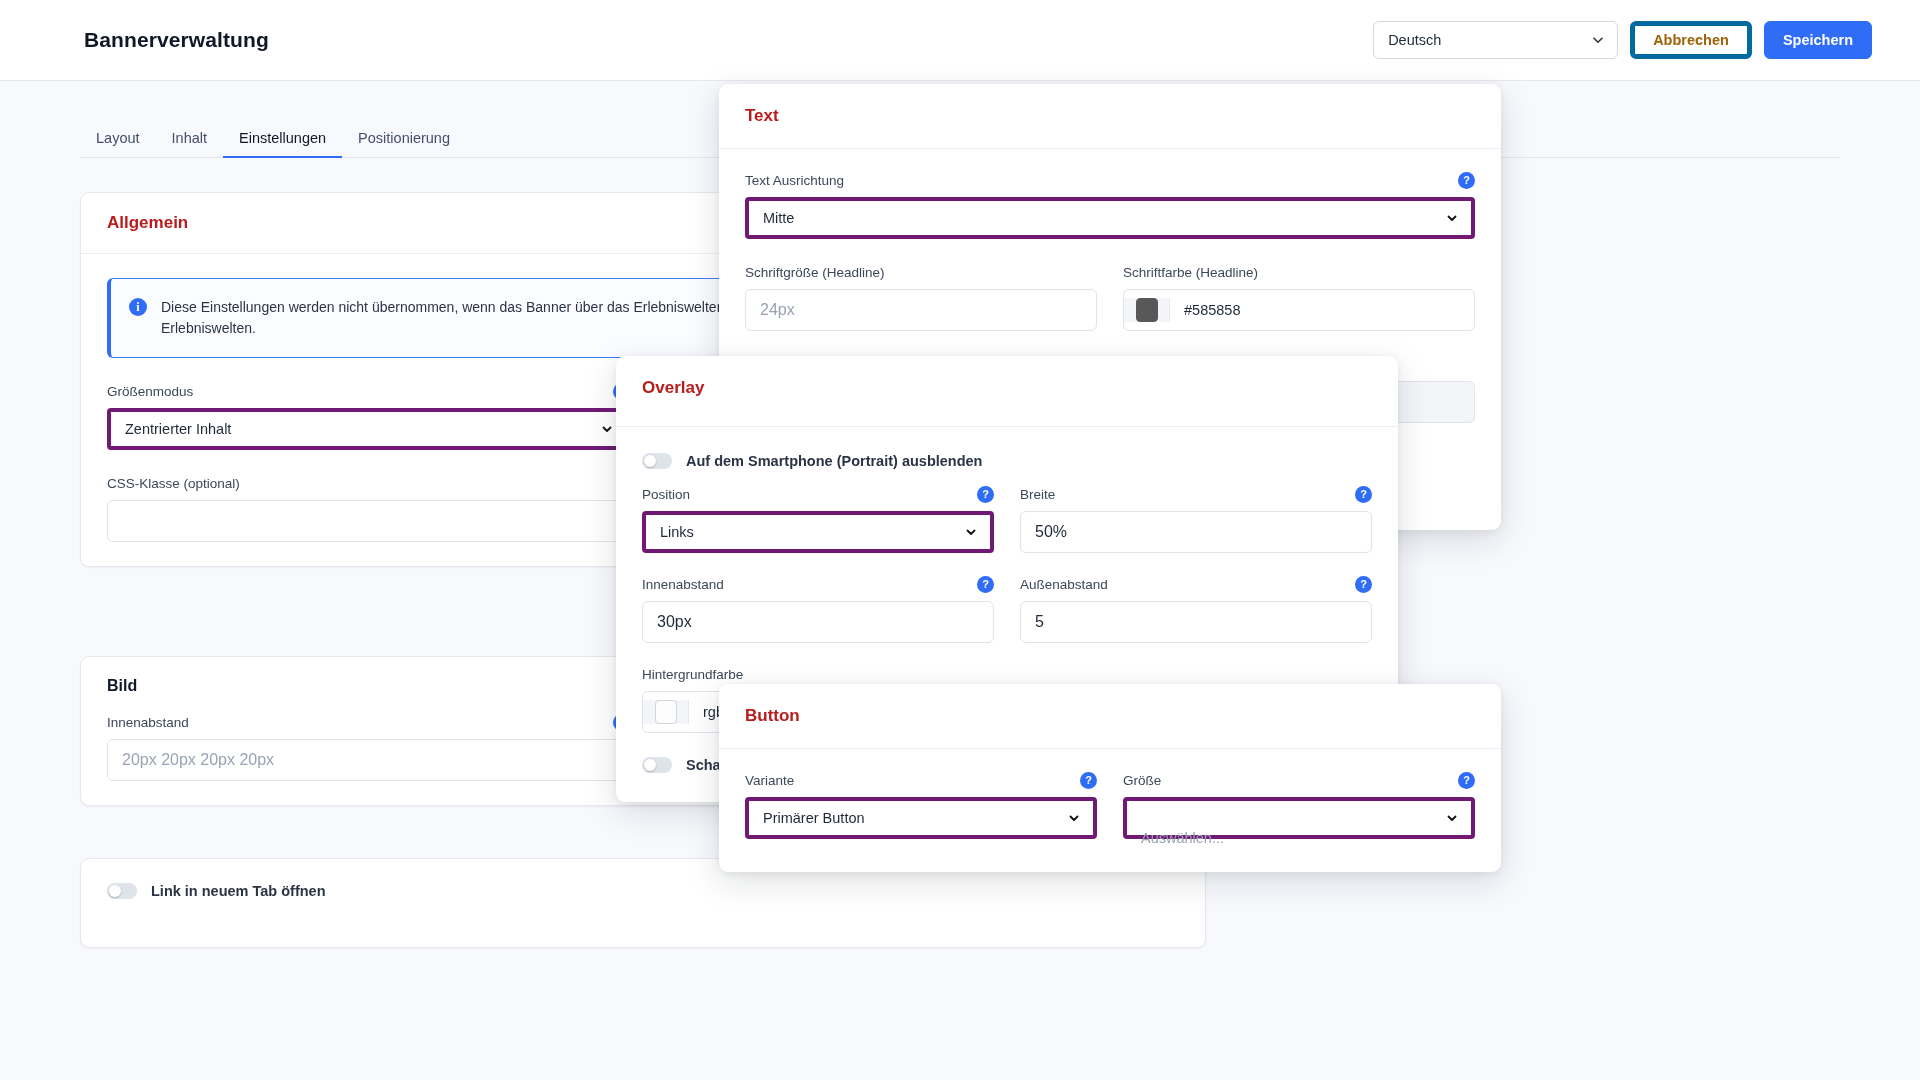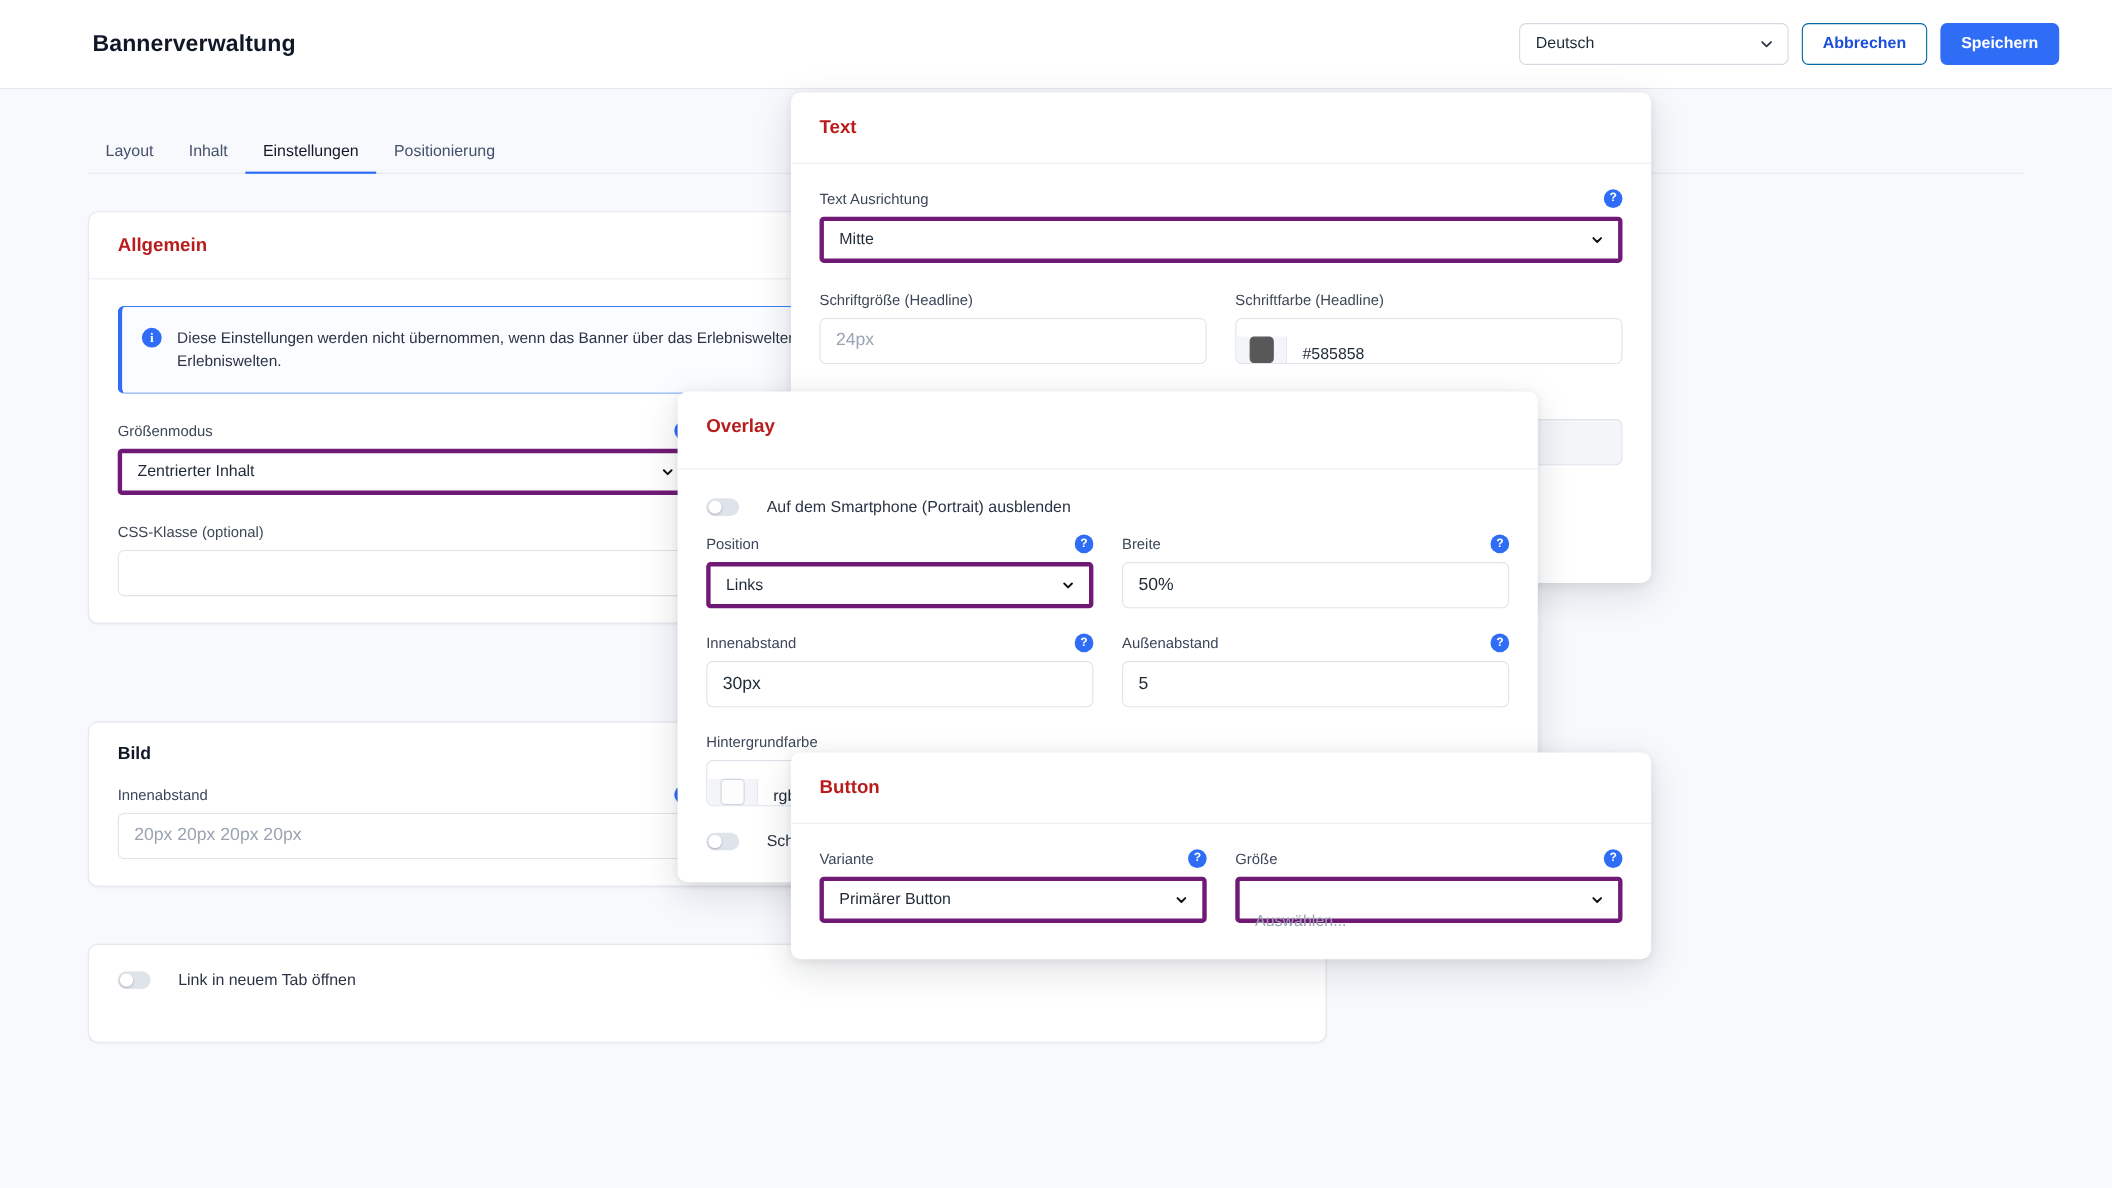--- a/index.html
+++ b/index.html
@@ -38,21 +38,21 @@
   }
   .lang-select .chev {
     position: absolute; right: 13px; top: 50%; transform: translateY(-50%);
     width: 12px; height: 12px;
   }
   .btn {
     height: 38px; border-radius: 6px; font-size: 14.5px; font-weight: bold;
     display: flex; align-items: center; justify-content: center;
     padding: 0 18px; cursor: pointer; white-space: nowrap;
   }
-  .btn-secondary { background: #fff; border: 1px solid #0369a1; color: #1d4ed8; }
+  .btn-secondary { background: #fff; border: 5px solid #0369a1; color: #a16207; }
   .btn-primary { background: #2f6df6; border: 1px solid #2f6df6; color: #fff; }
 
   
   .tabs {
     position: absolute; top: 122px; left: 80px;
     display: flex; align-items: flex-end; gap: 0;
     border-bottom: 1px solid #e3e6ed;
     width: 1760px; height: 36px;
   }
   .tab {
@@ -121,38 +121,38 @@
   .input.placeholder { color: #9aa3b2; }
   .select {
     position: relative; width: 100%; height: 42px;
     border: 4px solid #701a75; border-radius: 4px; background: #fff;
     display: flex; align-items: center; padding: 0 34px 0 14px;
     font-size: 14.5px; color: #1f2a37; cursor: pointer;
   }
   .select .chev { position: absolute; right: 13px; top: 50%; transform: translateY(-50%); width: 12px; height: 12px; }
 
   .color-input {
-    display: flex; align-items: flex-end; height: 42px;
+    display: flex; align-items: center; height: 42px;
     border: 1px solid #dfe3ea; border-radius: 6px; overflow: hidden; background: #fff;
   }
   .swatch-wrap {
     width: 46px; background: #f3f5f9; border-right: 1px solid #e6e9ef;
     display: flex; align-items: center; justify-content: center; cursor: pointer;
   }
   .swatch { width: 22px; height: 24px; border: 1px solid #cfd5de; border-radius: 3px; background: #fff; position: relative; overflow: hidden; }
   .swatch.transparent::after {
     content: ""; position: absolute; left: -4px; top: 50%; width: 34px; height: 1.6px;
     background: #e0354a; transform: rotate(-53deg); transform-origin: center;
   }
   .swatch.solid { background: #585858; border-color: #585858; border-radius: 4px; }
   .swatch.plain { background: #fdfdfd; border-radius: 4px; }
   .color-text { flex: 1; display: flex; align-items: center; padding: 0 14px; font-size: 14.5px; color: #1f2a37; min-width: 0; white-space: nowrap; overflow: hidden; }
   .color-text.placeholder { color: #9aa3b2; }
 
-  .toggle-row { display: flex; align-items: center; gap: 25px; font-size: 14.5px; color: #2b3445; }
+  .toggle-row { display: flex; align-items: center; gap: 14px; font-size: 14.5px; color: #2b3445; font-weight: bold; }
   .toggle {
     width: 30px; height: 16px; border-radius: 9px; background: #dfe3ea;
     position: relative; flex: 0 0 auto; cursor: pointer;
   }
   .toggle::after {
     content: ""; position: absolute; left: 2px; top: 2px;
     width: 12px; height: 12px; border-radius: 50%; background: #fff;
     box-shadow: 0 1px 2px rgba(16,24,40,.25);
   }
 

